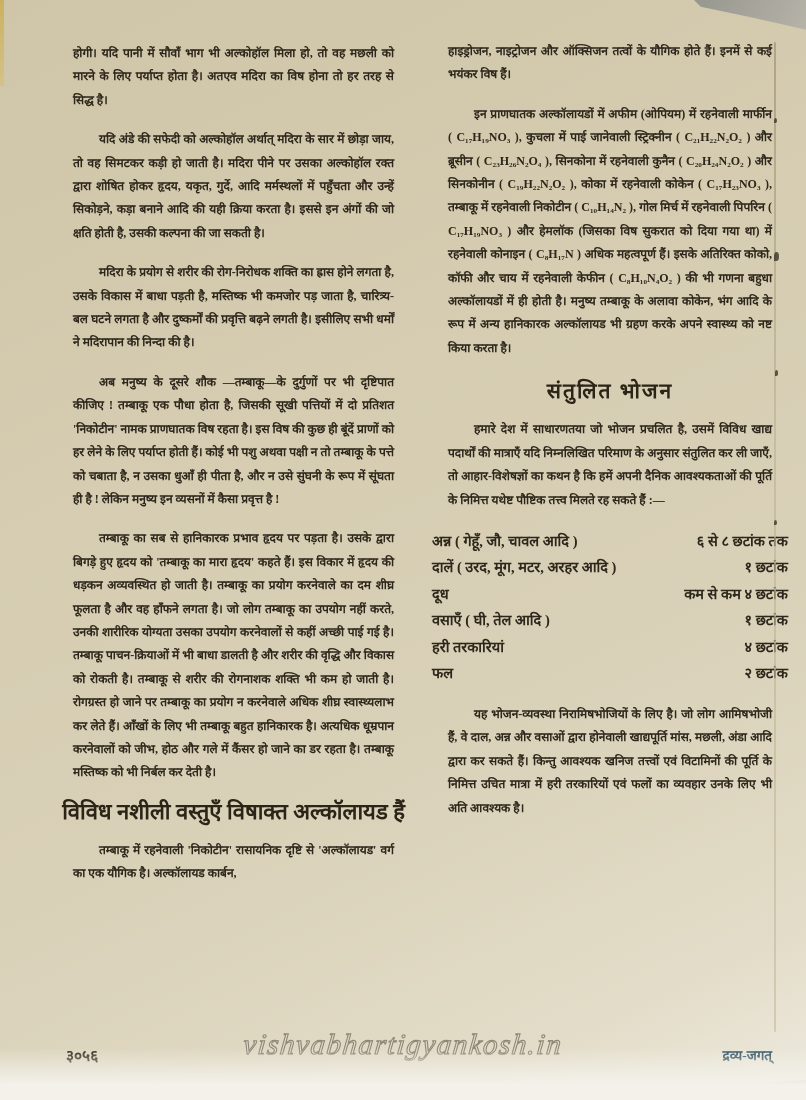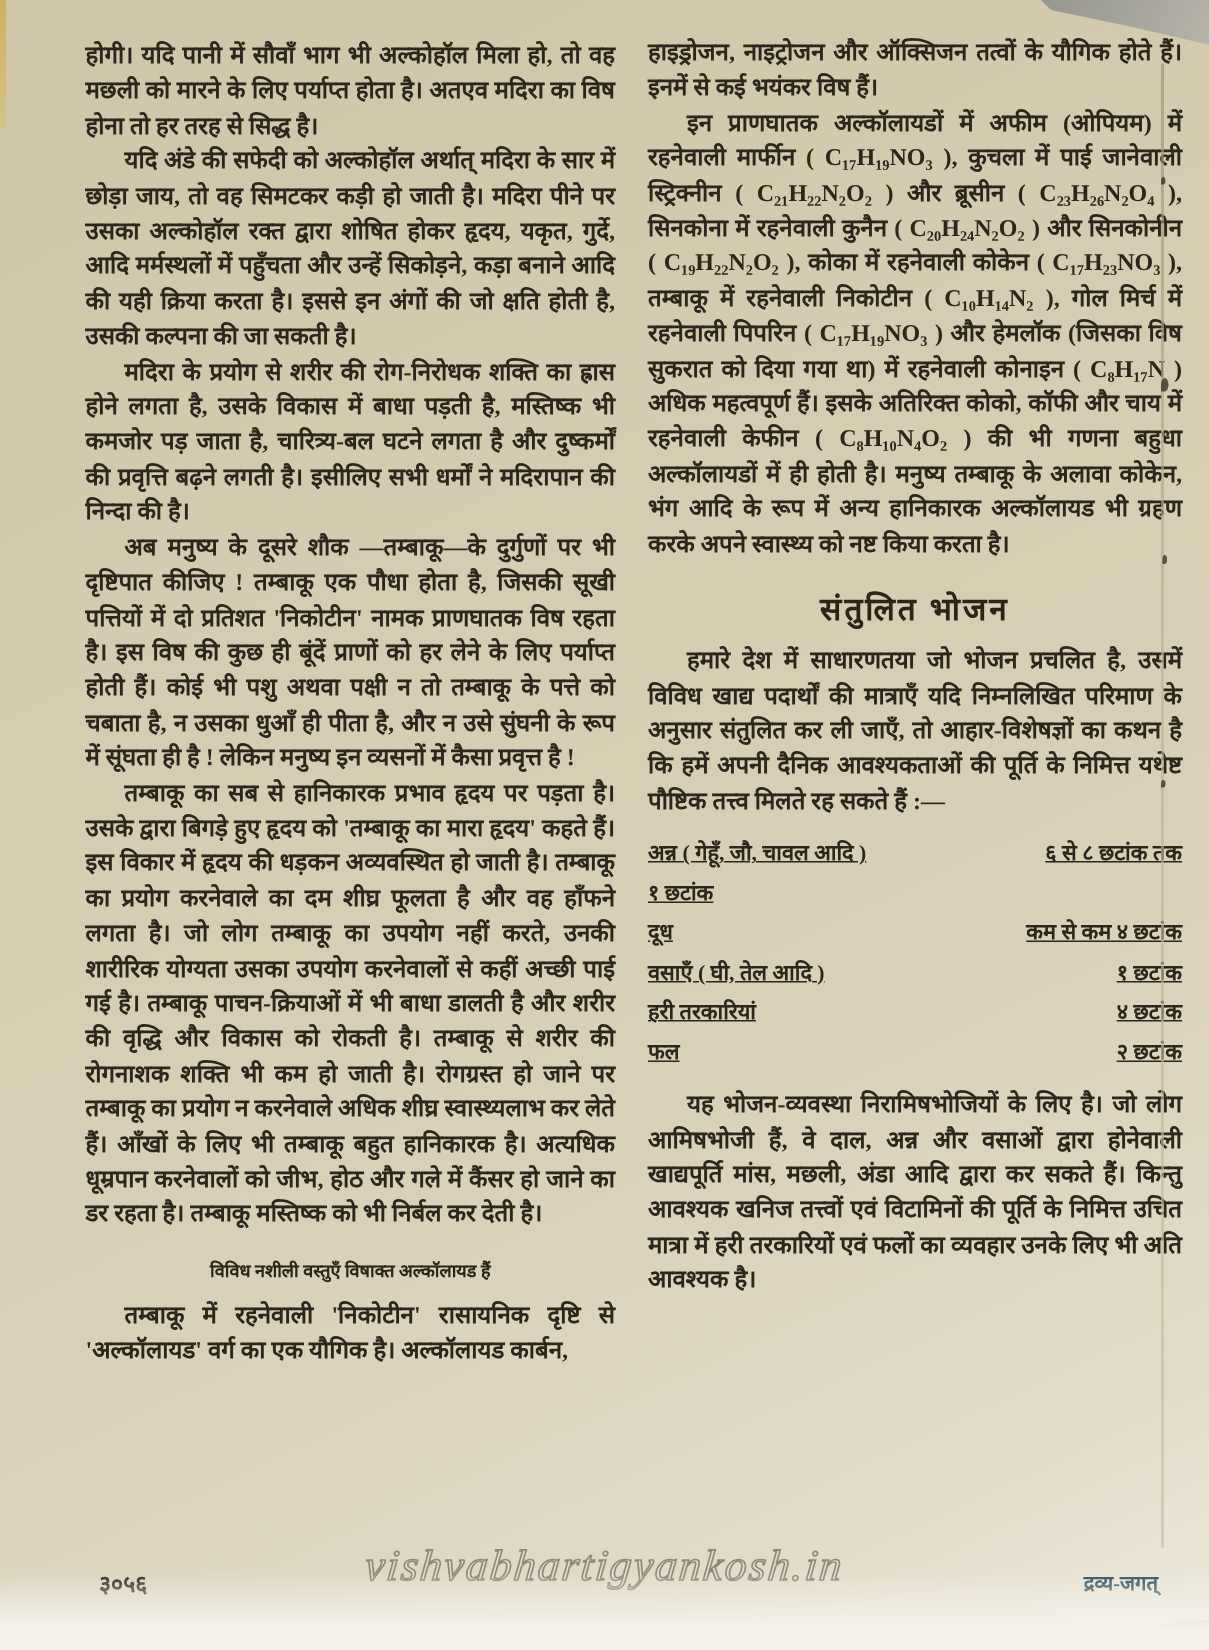--- a/index.html
+++ b/index.html
@@ -16,31 +16,31 @@
   
   .page::after{
     content:"";position:absolute;left:0;right:0;bottom:0;height:52px;
     background:linear-gradient(to bottom,rgba(245,243,236,0),#f3f1ea 70%);
     pointer-events:none;
   }
   .col{position:absolute;top:26px;}
   .col.left{left:57px;width:353px;}
   .col.right{left:432px;top:24px;width:356px;}
   p.para{
-    margin:0;padding:0;
-    font-size:16px;line-height:23.4px;font-weight:700;
+    margin:16px;padding:0;
+    font-size:12px;line-height:23.4px;font-weight:700;
     text-align:justify;color:#2d261a;
   }
   p.para.indent{text-indent:26px;}
   .subhead{
     margin:14px 0 8px 0;text-align:center;font-weight:700;
-    font-size:12px;line-height:22px;color:#2b2417;
+    font-size:22px;line-height:22px;color:#2b2417;
   }
   .subhead.balanced{margin:20px 0 12px 0;font-size:21px;letter-spacing:2px;}
-  .diet{margin:10px 0 10px 0;text-decoration:underline;}
+  .diet{margin:10px 0 10px 0;}
   .diet-row{
     display:flex;justify-content:space-between;align-items:baseline;
     font-size:14.5px;line-height:26.5px;font-weight:700;
   }
   .diet-item{white-space:nowrap;}
   .diet-qty{white-space:nowrap;text-align:right;}
   
   .page-num{
     position:absolute;left:66px;top:1044px;
     font-size:15.5px;font-weight:700;color:#33291b;
@@ -103,20 +103,21 @@
     <p class="para indent">इन प्राणघातक अल्कॉलायडों में अफीम (ओपियम) में रहनेवाली मार्फीन ( C₁₇H₁₉NO₃ ), कुचला में पाई जानेवाली स्ट्रिक्नीन ( C₂₁H₂₂N₂O₂ ) और ब्रूसीन ( C₂₃H₂₆N₂O₄ ), सिनकोना में रहनेवाली कुनैन ( C₂₀H₂₄N₂O₂ ) और सिनकोनीन ( C₁₉H₂₂N₂O₂ ), कोका में रहनेवाली कोकेन ( C₁₇H₂₃NO₃ ), तम्बाकू में रहनेवाली निकोटीन ( C₁₀H₁₄N₂ ), गोल मिर्च में रहनेवाली पिपरिन ( C₁₇H₁₉NO₃ ) और हेमलॉक (जिसका विष सुकरात को दिया गया था) में रहनेवाली कोनाइन ( C₈H₁₇N ) अधिक महत्वपूर्ण हैं। इसके अतिरिक्त कोको, कॉफी और चाय में रहनेवाली केफीन ( C₈H₁₀N₄O₂ ) की भी गणना बहुधा अल्कॉलायडों में ही होती है। मनुष्य तम्बाकू के अलावा कोकेन, भंग आदि के रूप में अन्य हानिकारक अल्कॉलायड भी ग्रहण करके अपने स्वास्थ्य को नष्ट किया करता है।</p>
     <h3 class="subhead balanced">संतुलित भोजन</h3>
     <p class="para indent">हमारे देश में साधारणतया जो भोजन प्रचलित है, उसमें विविध खाद्य पदार्थों की मात्राएँ यदि निम्नलिखित परिमाण के अनुसार संतुलित कर ली जाएँ, तो आहार-विशेषज्ञों का कथन है कि हमें अपनी दैनिक आवश्यकताओं की पूर्ति के निमित्त यथेष्ट पौष्टिक तत्त्व मिलते रह सकते हैं :—</p>
 
     <div class="diet">
       <div class="diet-row">
         <span class="diet-item">अन्न ( गेहूँ, जौ, चावल आदि )</span>
         <span class="diet-qty">६ से ८ छटांक तक</span>
       </div>
       <div class="diet-row">
+        <span class="diet-item">दालें ( उरद, मूंग, मटर, अरहर आदि )</span>
         <span class="diet-qty">१ छटांक</span>
       </div>
       <div class="diet-row">
         <span class="diet-item">दूध</span>
         <span class="diet-qty">कम से कम ४ छटांक</span>
       </div>
       <div class="diet-row">
         <span class="diet-item">वसाएँ ( घी, तेल आदि )</span>
         <span class="diet-qty">१ छटांक</span>
       </div>

